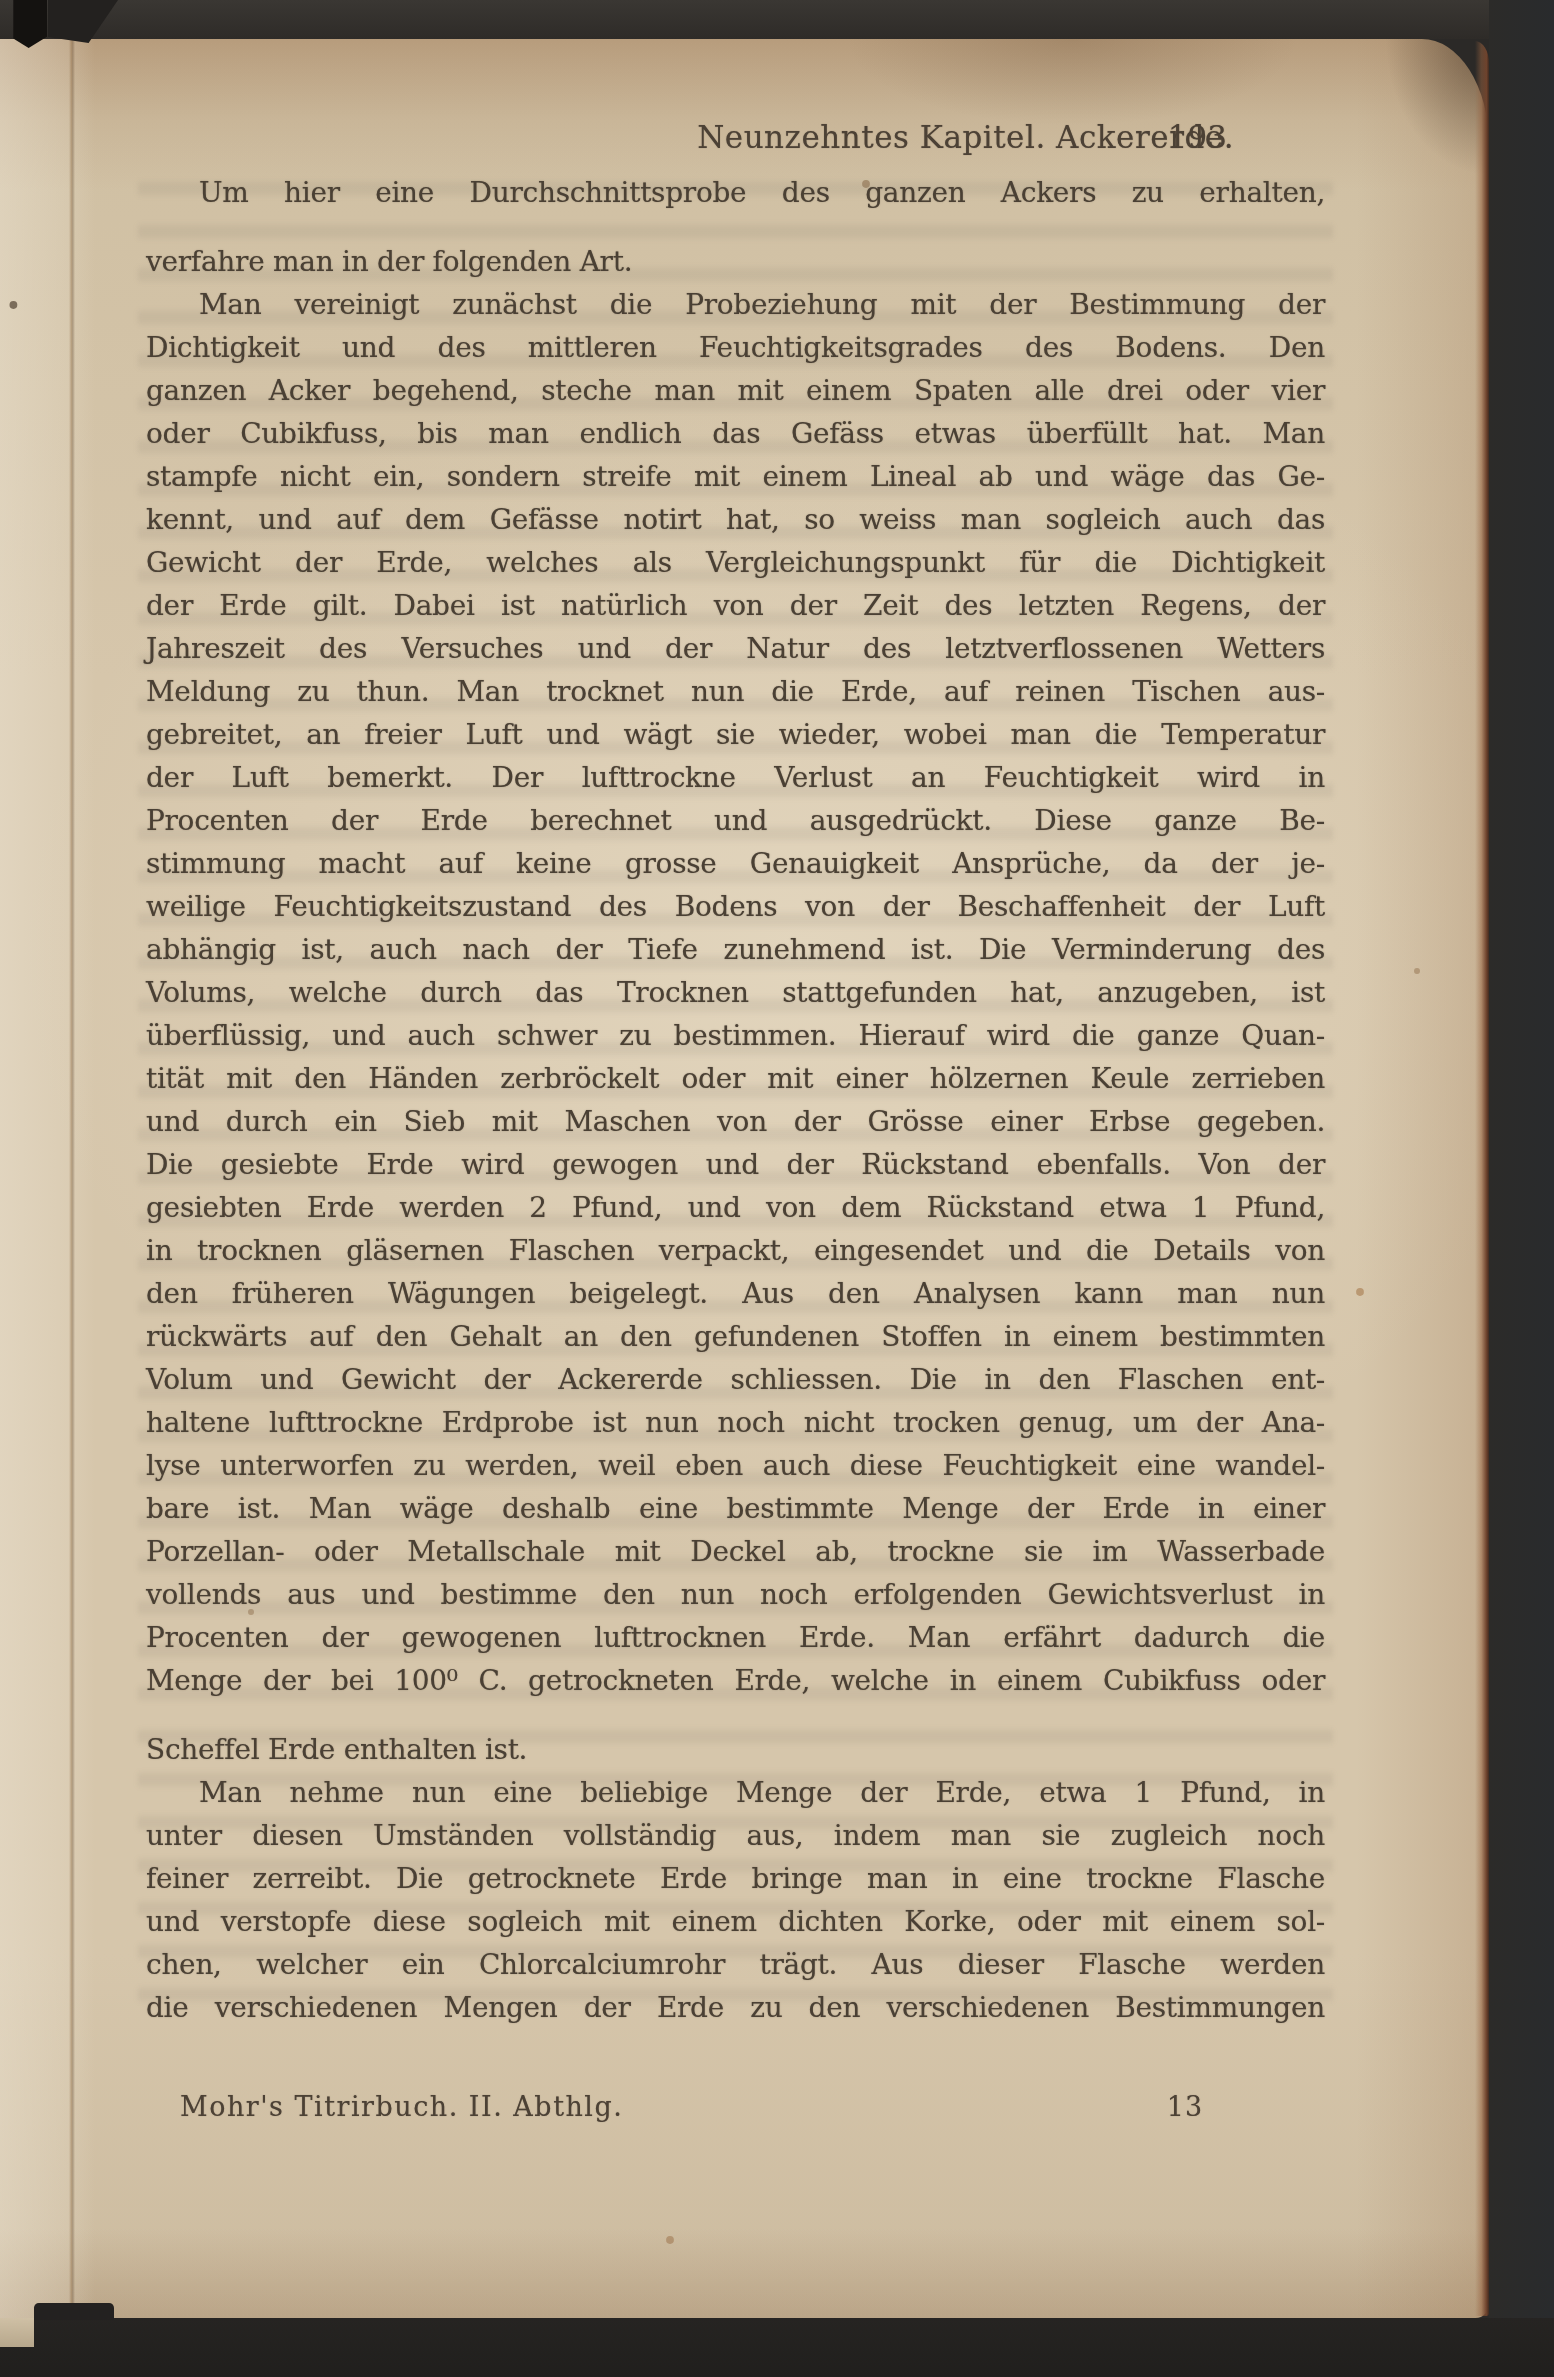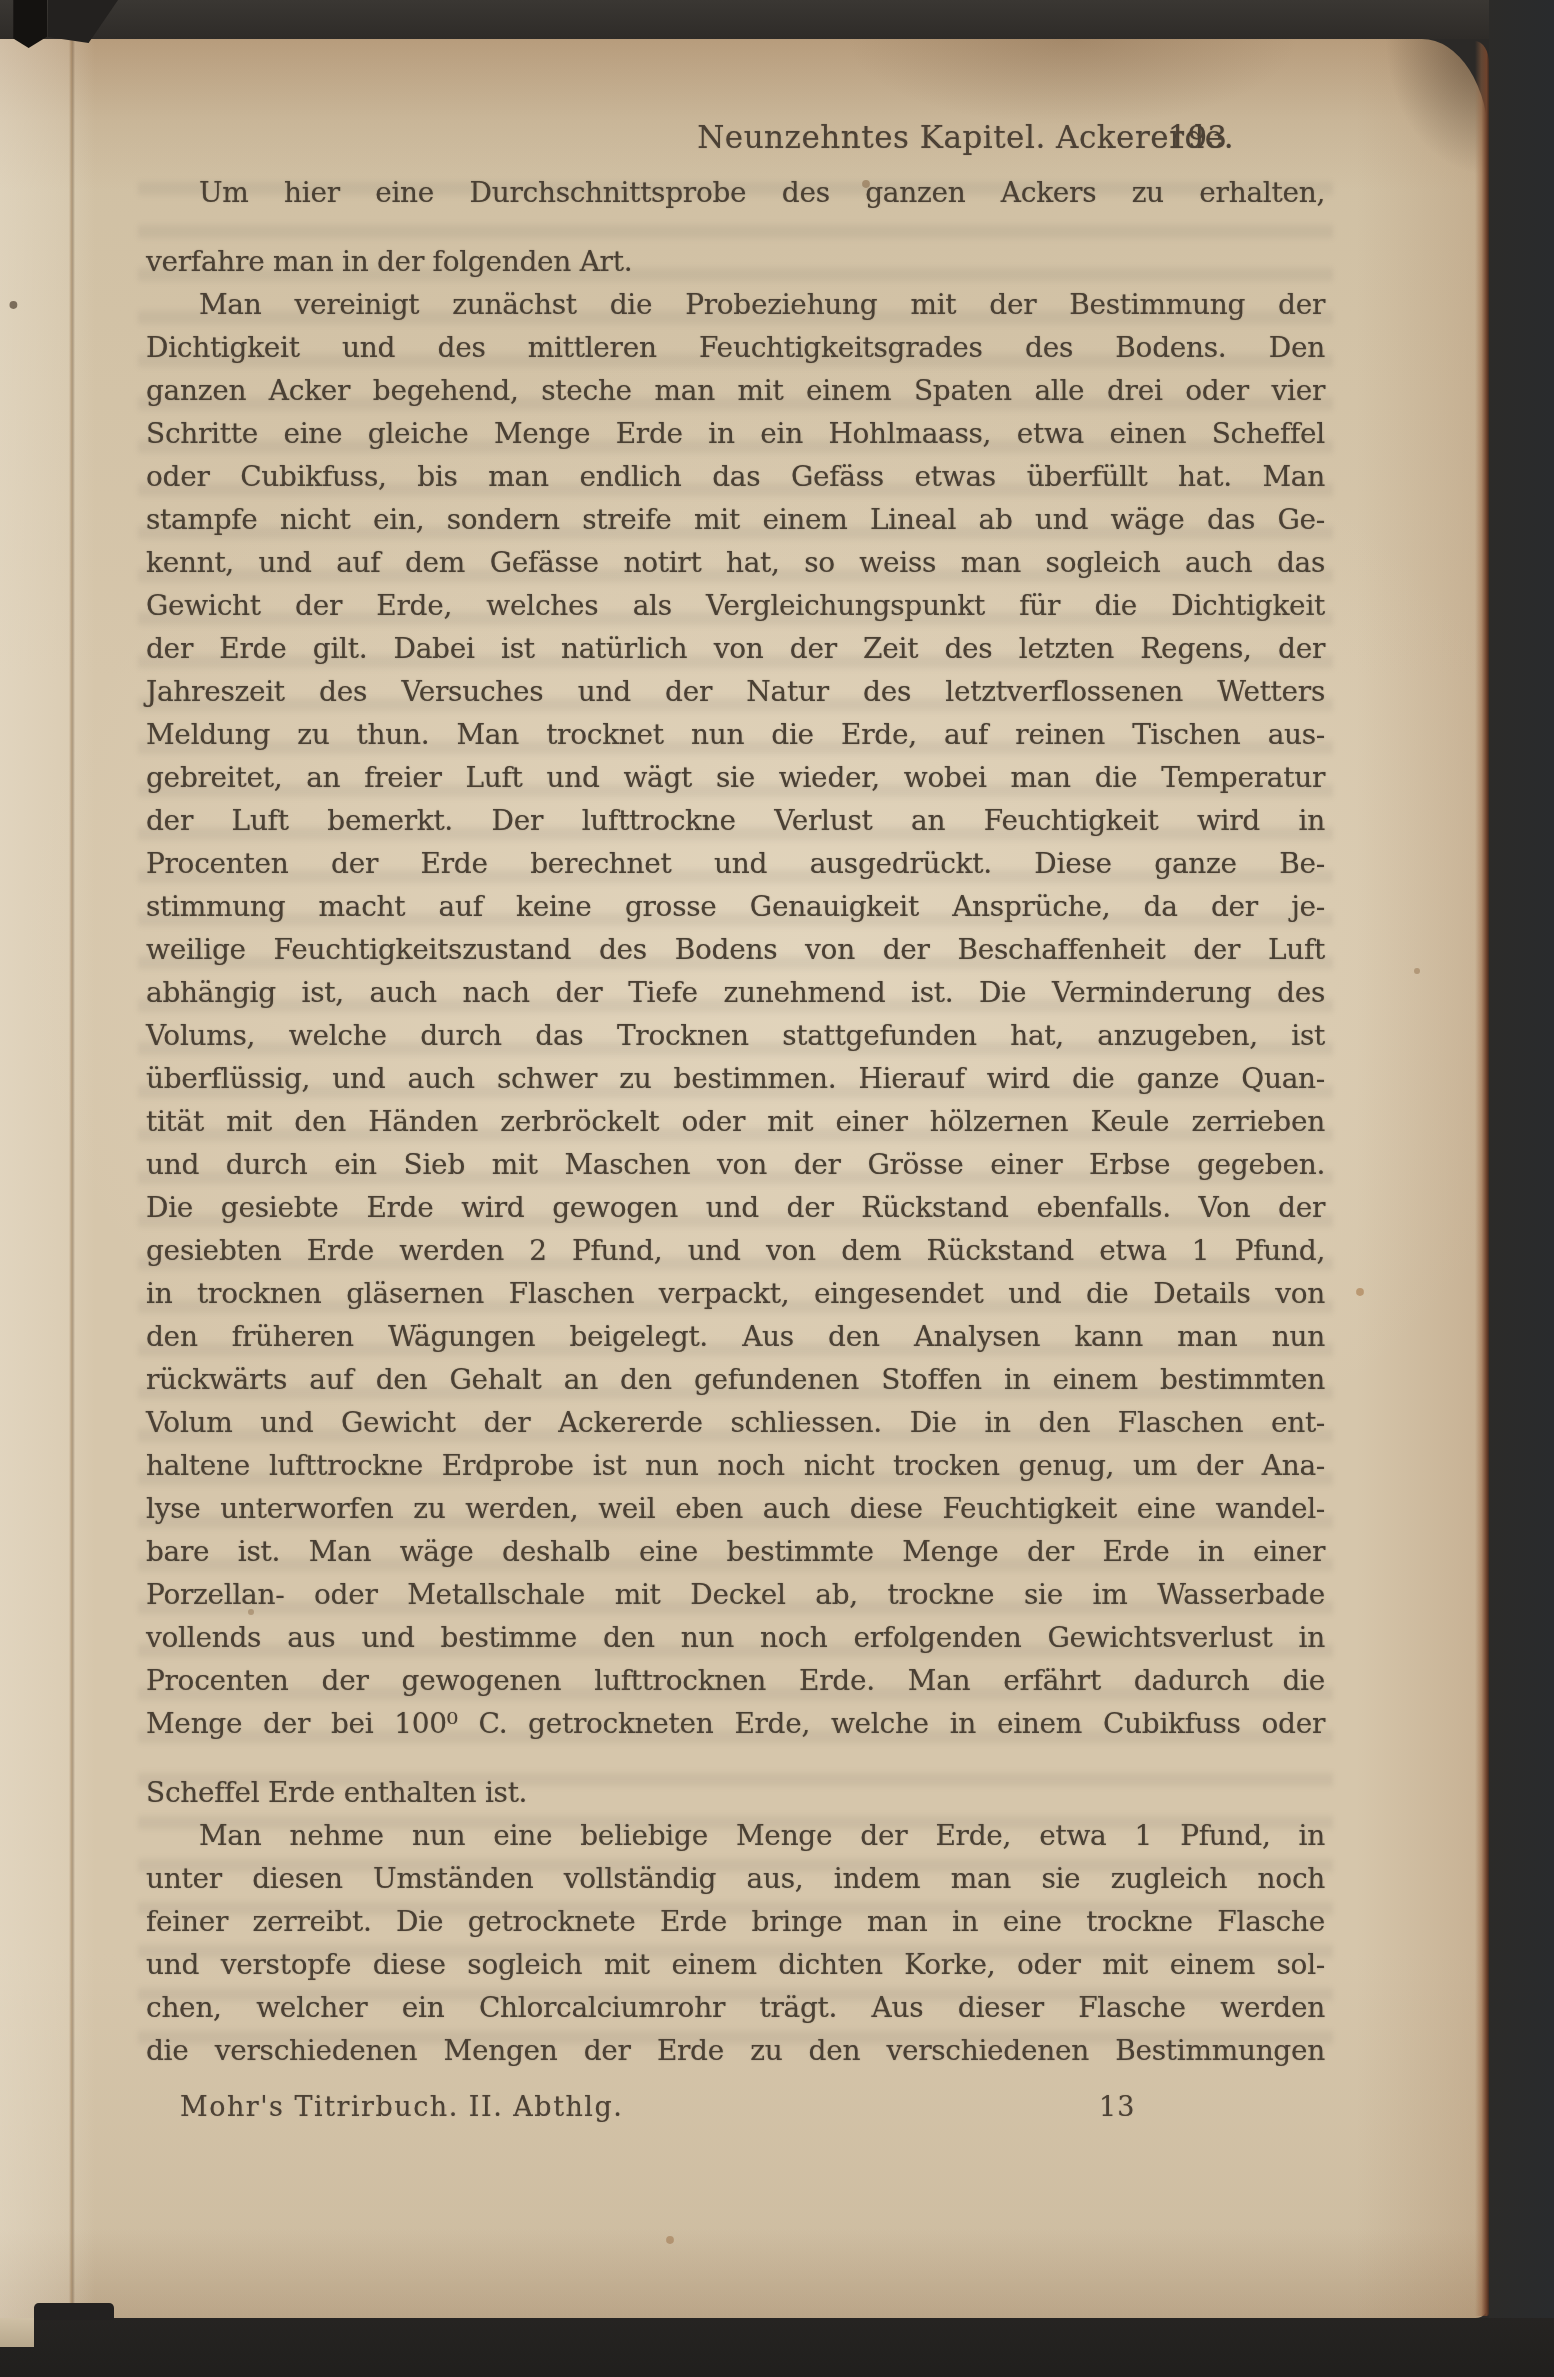--- a/index.html
+++ b/index.html
@@ -67,42 +67,41 @@
       rgba(108,100,88,0.10) 26px, rgba(108,100,88,0.10) 35px,
       rgba(0,0,0,0) 39px, rgba(0,0,0,0) 43px);
     filter:blur(2.9px);pointer-events:none;}
   .line{position:relative;height:43px;text-align:justify;text-align-last:justify;}
   .line.indent{text-indent:53px;}
   .line.para-end{text-align-last:left;margin-top:26px;}
 
   .footer{position:absolute;left:164px;top:2052px;width:1166px;height:42px;
     font-size:27px;color:#4c4135;text-shadow:0 0 1px rgba(76,65,53,0.5);margin-left:16px;}
   .footer-signature{letter-spacing:1.5px;}
-  .sheet-number{position:absolute;left:919px;width:90px;top:0;text-align:left;
+  .sheet-number{position:absolute;left:960px;width:90px;top:0;text-align:center;
     letter-spacing:1px;}
 </style>
 </head>
 <body>
 
 <div class="scan">
 
   <div class="page">
     <div class="crease"></div>
     <div class="specks"></div>
 
     <div class="header">Neunzehntes Kapitel.  Ackererde.</div>
     <div class="page-number">193</div>
 
     <div class="body-text">
         <div class="line indent">Um hier eine Durchschnittsprobe des ganzen Ackers zu erhalten,</div>
         <div class="line para-end">verfahre man in der folgenden Art.</div>
         <div class="line indent">Man vereinigt zunächst die Probeziehung mit der Bestimmung der</div>
         <div class="line">Dichtigkeit und des mittleren Feuchtigkeitsgrades des Bodens.  Den</div>
         <div class="line">ganzen Acker begehend, steche man mit einem Spaten alle drei oder vier</div>
-        <div class="line">Schritte eine gleiche Menge Erde in ein Hohlmaass, etwa einen Scheffel</div>
         <div class="line">oder Cubikfuss, bis man endlich das Gefäss etwas überfüllt hat.  Man</div>
         <div class="line">stampfe nicht ein, sondern streife mit einem Lineal ab und wäge das Ge-</div>
         <div class="line">kennt, und auf dem Gefässe notirt hat, so weiss man sogleich auch das</div>
         <div class="line">Gewicht der Erde, welches als Vergleichungspunkt für die Dichtigkeit</div>
         <div class="line">der Erde gilt.  Dabei ist natürlich von der Zeit des letzten Regens, der</div>
         <div class="line">Jahreszeit des Versuches und der Natur des letztverflossenen Wetters</div>
         <div class="line">Meldung zu thun.  Man trocknet nun die Erde, auf reinen Tischen aus-</div>
         <div class="line">gebreitet, an freier Luft und wägt sie wieder, wobei man die Temperatur</div>
         <div class="line">der Luft bemerkt.  Der lufttrockne Verlust an Feuchtigkeit wird in</div>
         <div class="line">Procenten der Erde berechnet und ausgedrückt.  Diese ganze Be-</div>

